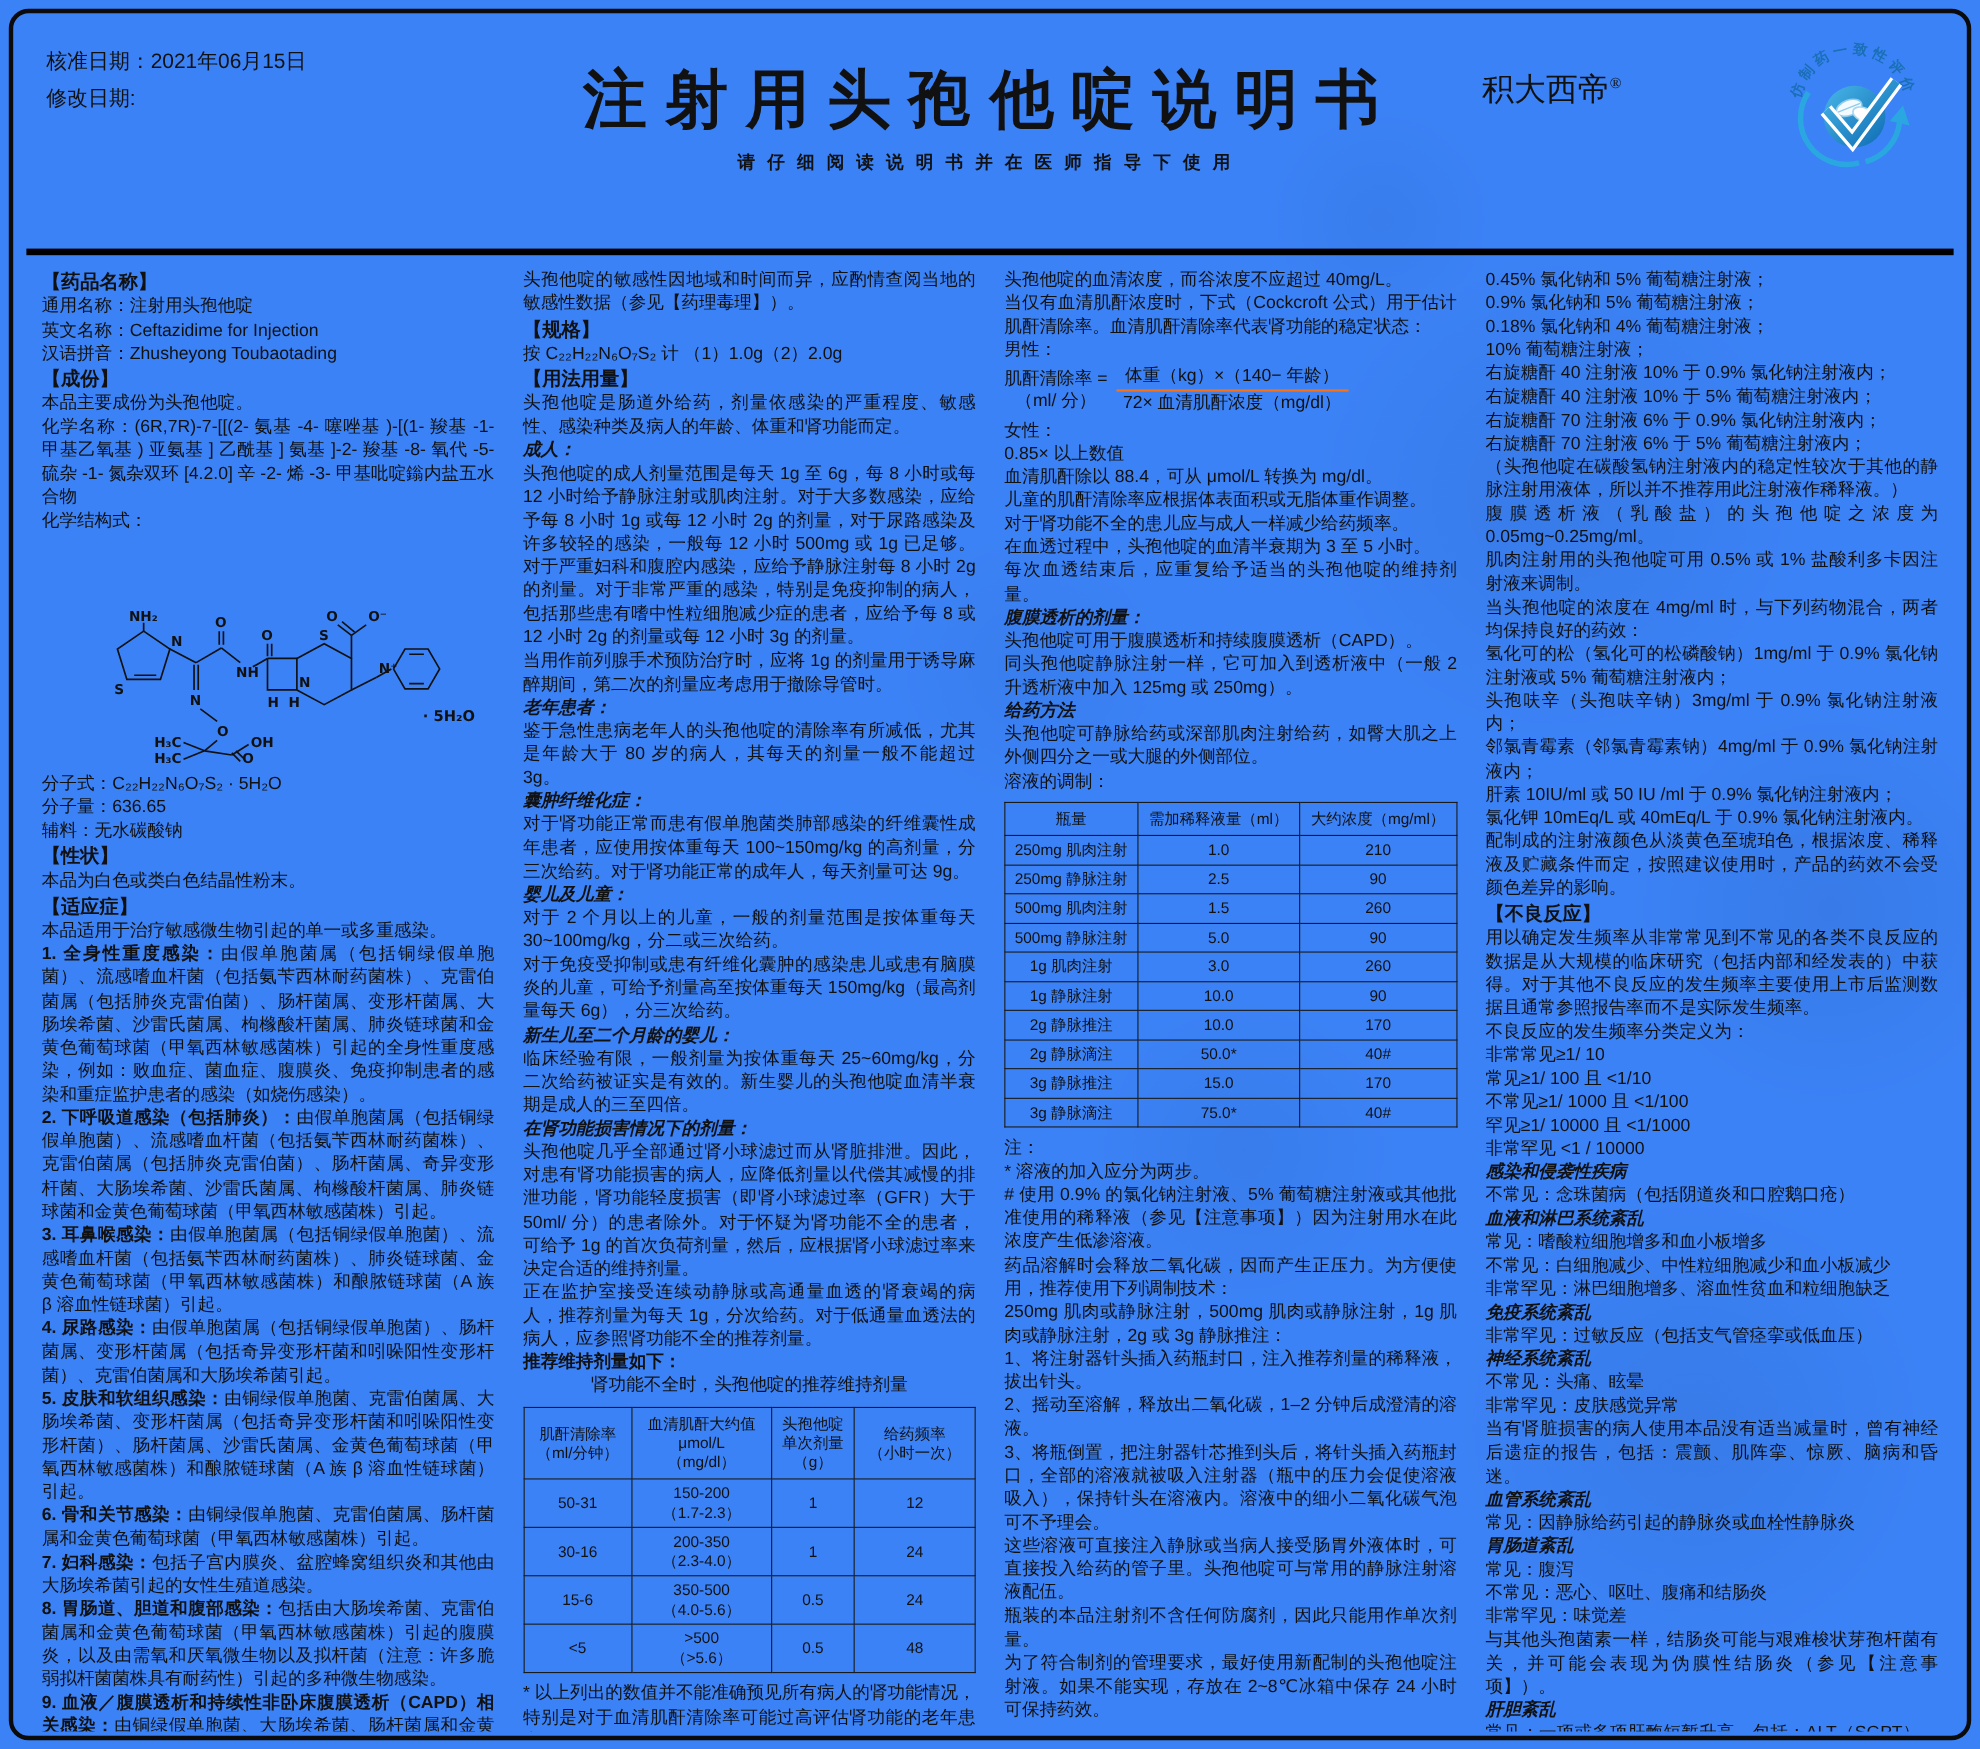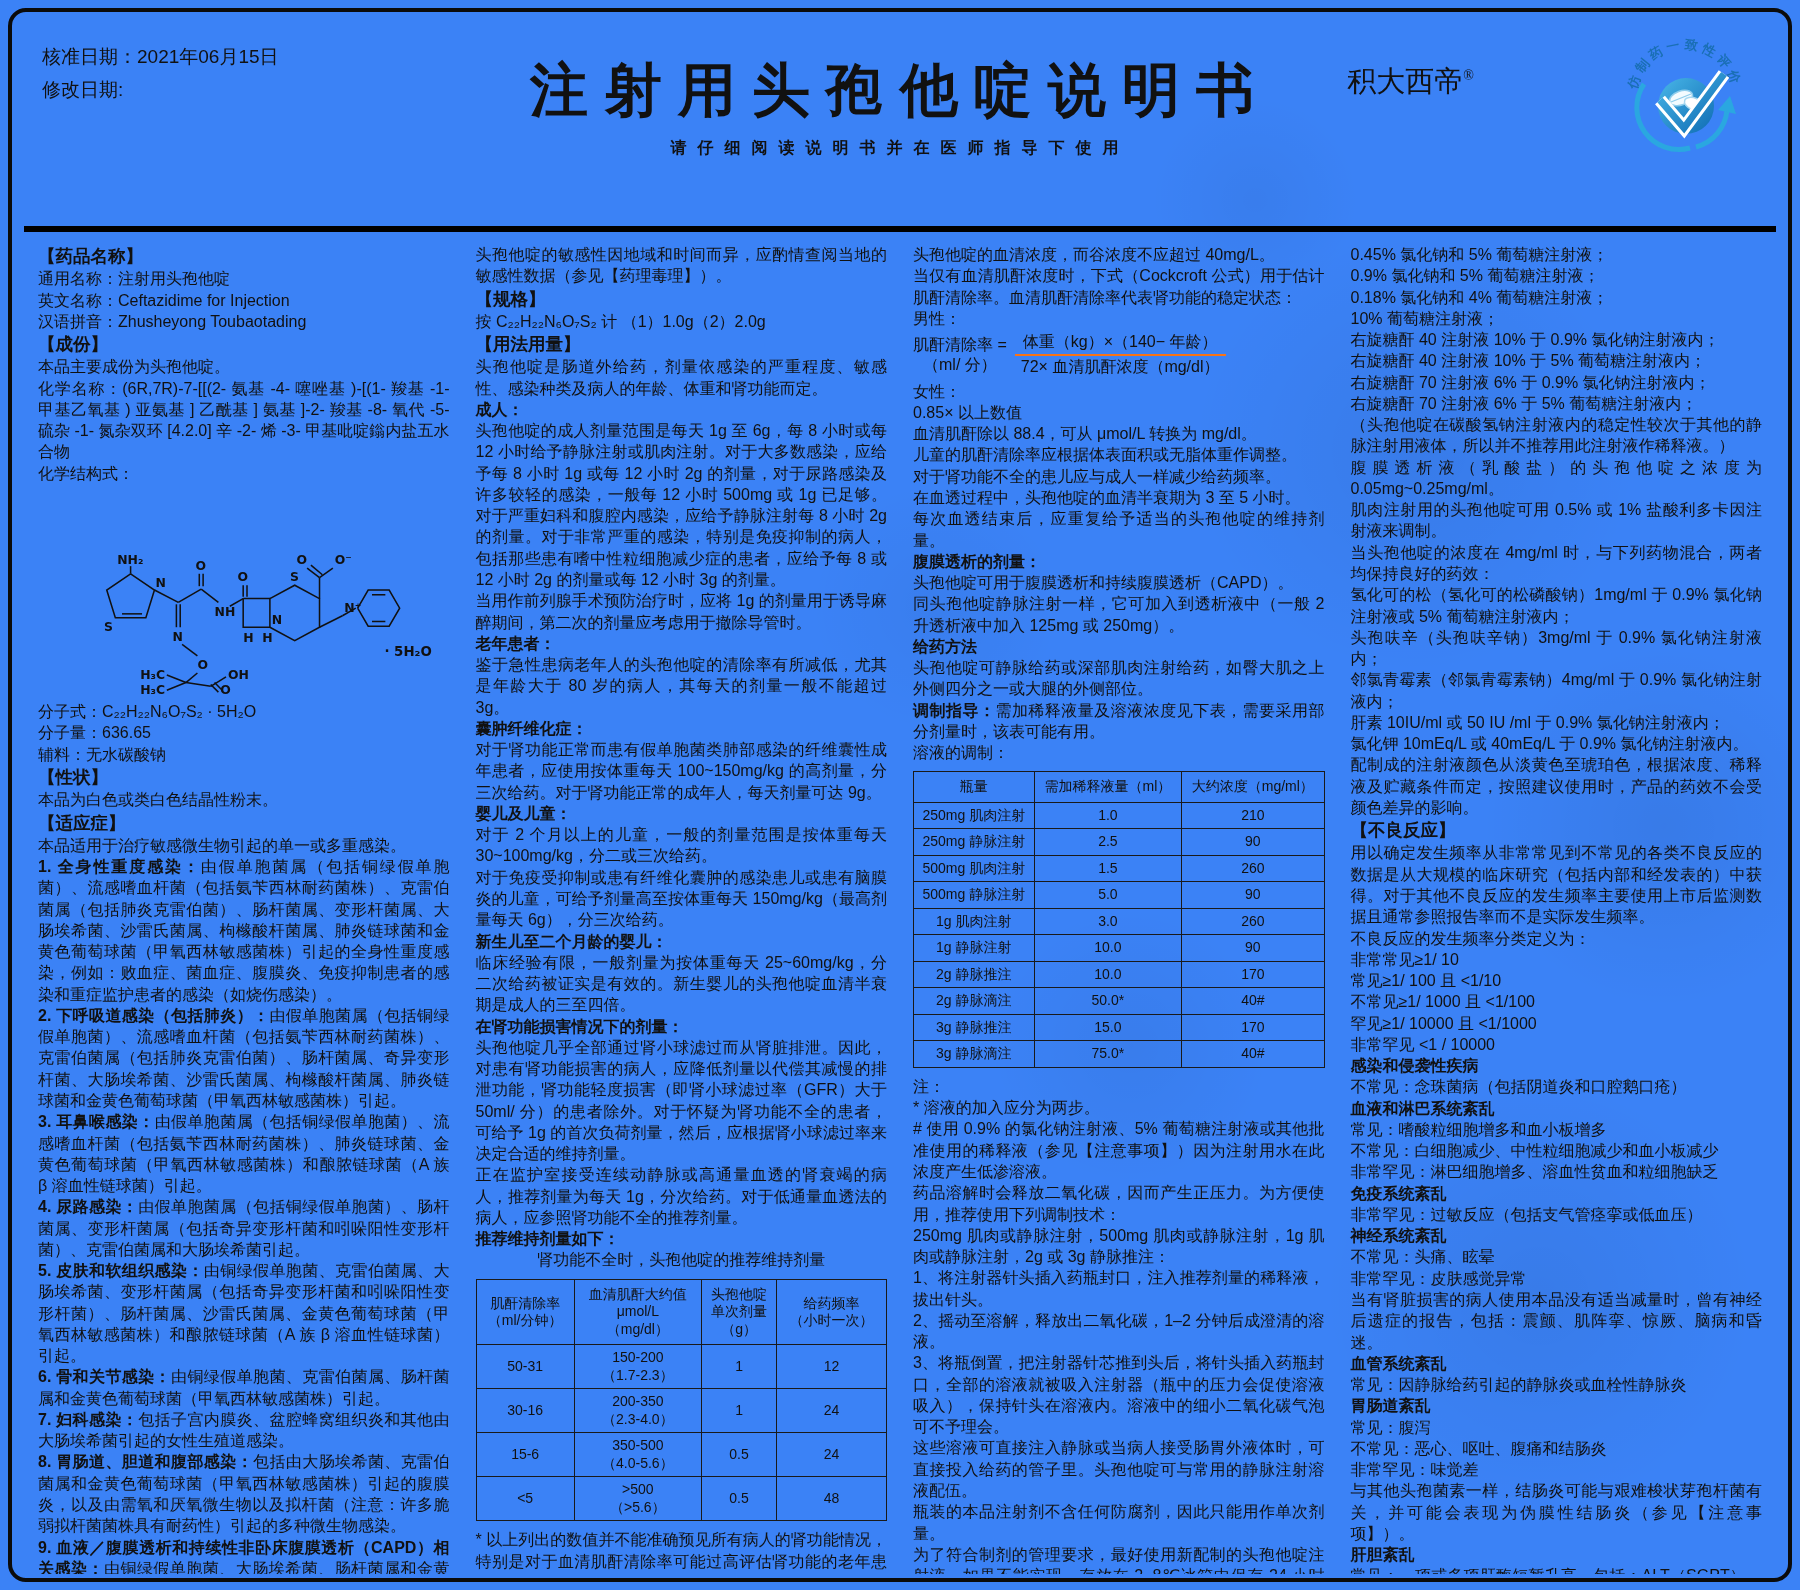--- a/index.html
+++ b/index.html
@@ -26,21 +26,21 @@
   .brand{position:absolute;right:314px;top:44px;font-size:29px;
          font-family:"Liberation Serif","DejaVu Serif",serif;}
   .brand sup{font-size:14px;}
   .logo{position:absolute;right:44px;top:10px;}
   .rule{height:6px;background:#000;margin:16px 12px 0 12px;}
 
   
   .cols{display:flex;gap:26px;padding:12px 26px 0 26px;height:1330px;overflow:hidden;}
   .col{flex:1 1 0;min-width:0;font-size:16px;line-height:1.33;text-align:justify;}
   .sec-h{font-weight:bold;font-size:17.5px;margin-top:1px;}
-  .sub-h{font-weight:bold;}
+  .sub-h{font-weight:bold;font-style:italic;}
   .para{margin:0;}
   .para.center{text-align:center;}
   .lead{font-weight:bold;}
 
   table{width:100%;border-collapse:collapse;margin:8px 0 8px 0;font-size:14px;
         text-align:center;line-height:1.25;padding-left:21px;}
   th,td{border:1.6px solid #1a1a1a;padding:4px 2px;white-space:pre-line;font-weight:normal;}
   thead th{padding:6px 2px;}
 
   .formula{display:flex;align-items:center;gap:8px;margin:3px 0;}
@@ -274,21 +274,20 @@
             <div class="para"><span>血清肌酐除以 88.4，可从 μmol/L 转换为 mg/dl。</span></div>
             <div class="para"><span>儿童的肌酐清除率应根据体表面积或无脂体重作调整。</span></div>
             <div class="para"><span>对于肾功能不全的患儿应与成人一样减少给药频率。</span></div>
             <div class="para"><span>在血透过程中，头孢他啶的血清半衰期为 3 至 5 小时。</span></div>
             <div class="para"><span>每次血透结束后，应重复给予适当的头孢他啶的维持剂量。</span></div>
             <div class="sub-h">腹膜透析的剂量：</div>
             <div class="para"><span>头孢他啶可用于腹膜透析和持续腹膜透析（CAPD）。</span></div>
             <div class="para"><span>同头孢他啶静脉注射一样，它可加入到透析液中（一般 2 升透析液中加入 125mg 或 250mg）。</span></div>
             <div class="sub-h">给药方法</div>
             <div class="para"><span>头孢他啶可静脉给药或深部肌肉注射给药，如臀大肌之上外侧四分之一或大腿的外侧部位。</span></div>
-            <div class="para"><span class="lead">调制指导：</span><span>需加稀释液量及溶液浓度见下表，需要采用部分剂量时，该表可能有用。</span></div>
             <div class="para"><span>溶液的调制：</span></div>
             <table>
               <thead>
                 <tr>
                   <th>瓶量</th>
                   <th>需加稀释液量（ml）</th>
                   <th>大约浓度（mg/ml）</th>
                 </tr>
               </thead>
               <tbody>

